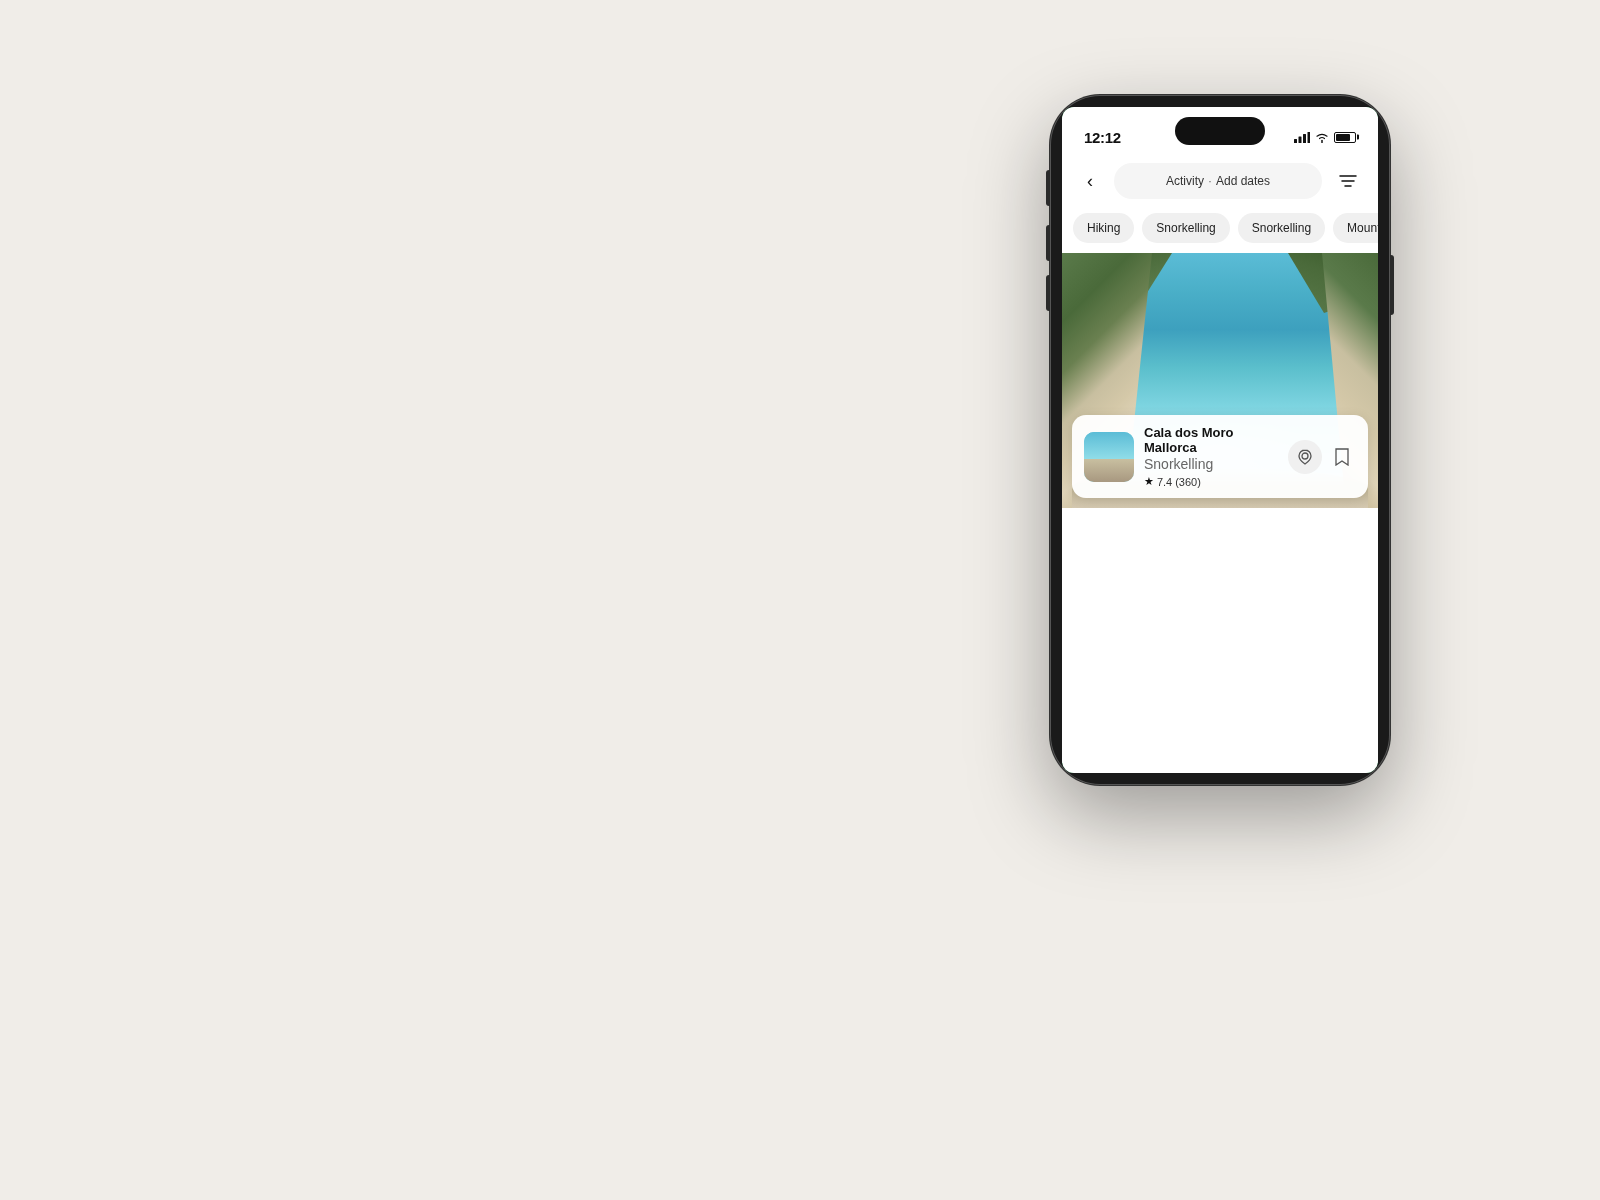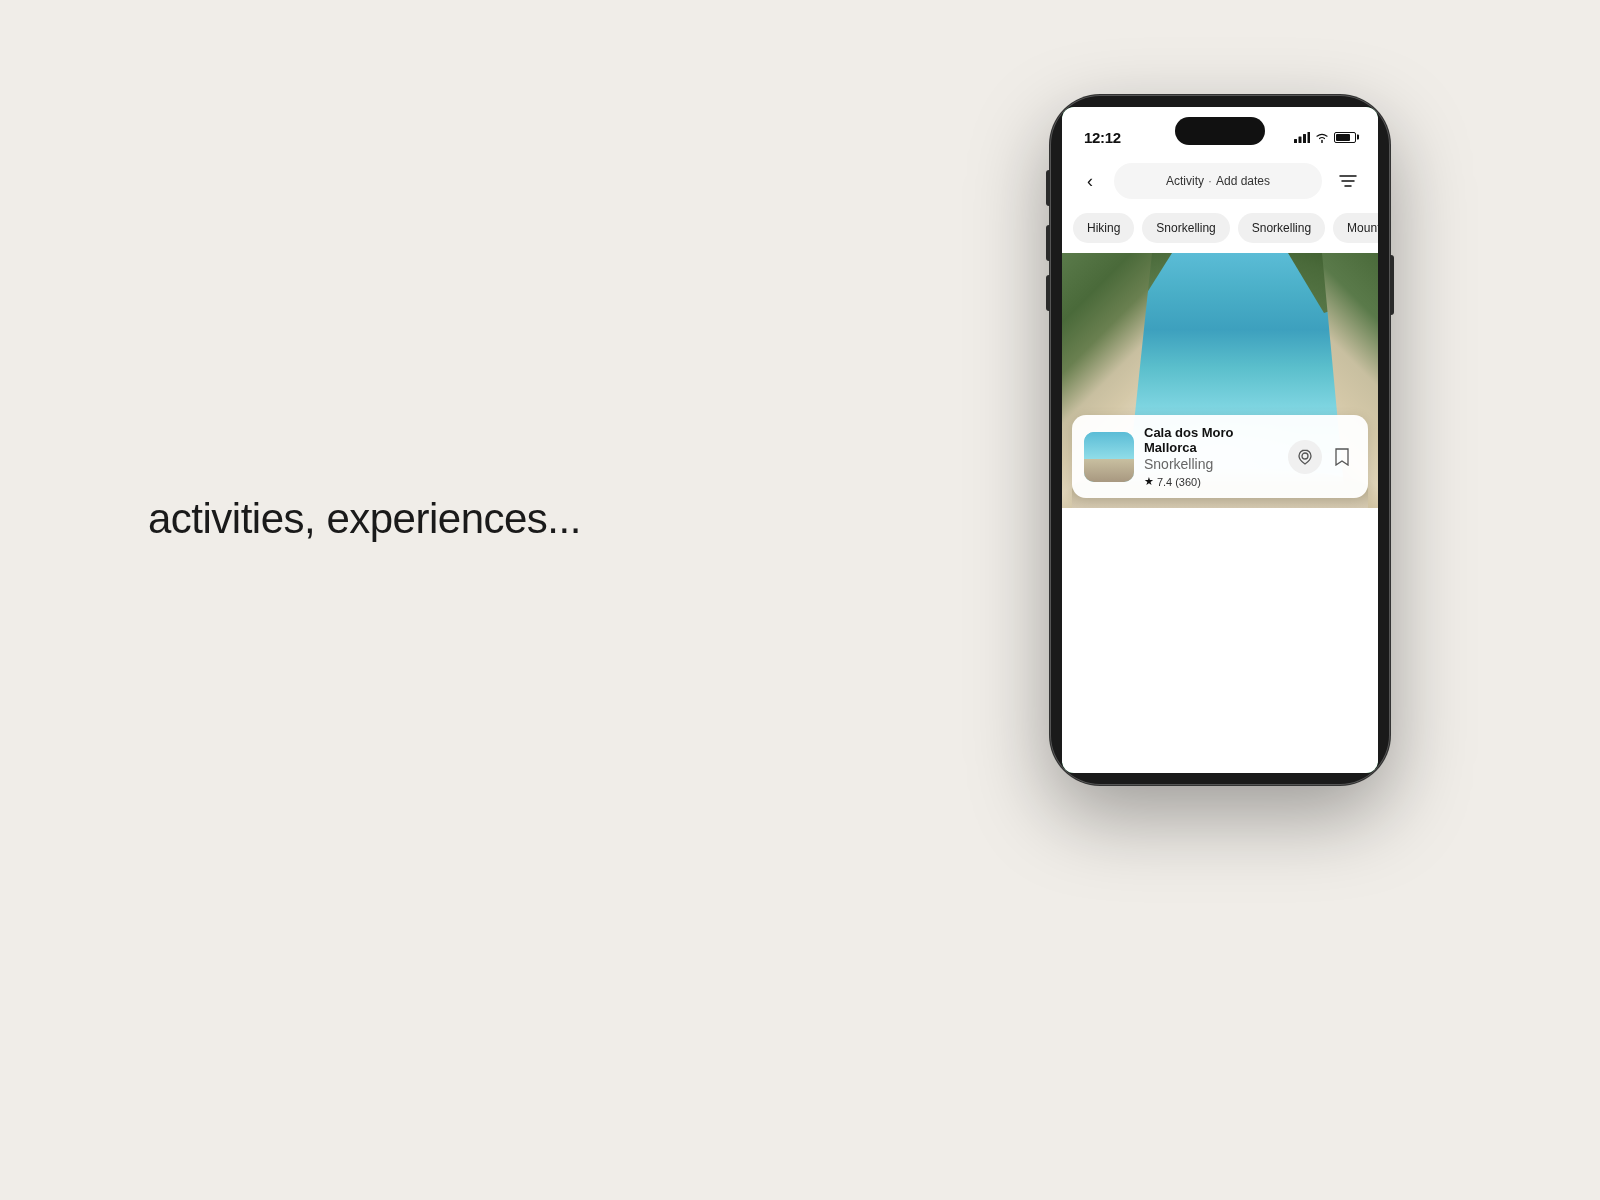--- a/index.html
+++ b/index.html
@@ -419,21 +419,20 @@
     }
   </style>
 </head>
 <body>
 
 <div style="position:absolute;inset:0;background:#f0ede8;"></div>
 
 <div class="left-text">
   <h1>
     <br>
-    <span>activities, experiences...</span>
   </h1>
 </div>
 
 <div class="phone-wrapper">
   <div class="phone-frame">
     <div class="phone-screen">
 
       <div class="status-bar">
         <span class="status-time">12:12</span>
         <div class="dynamic-island"></div>

